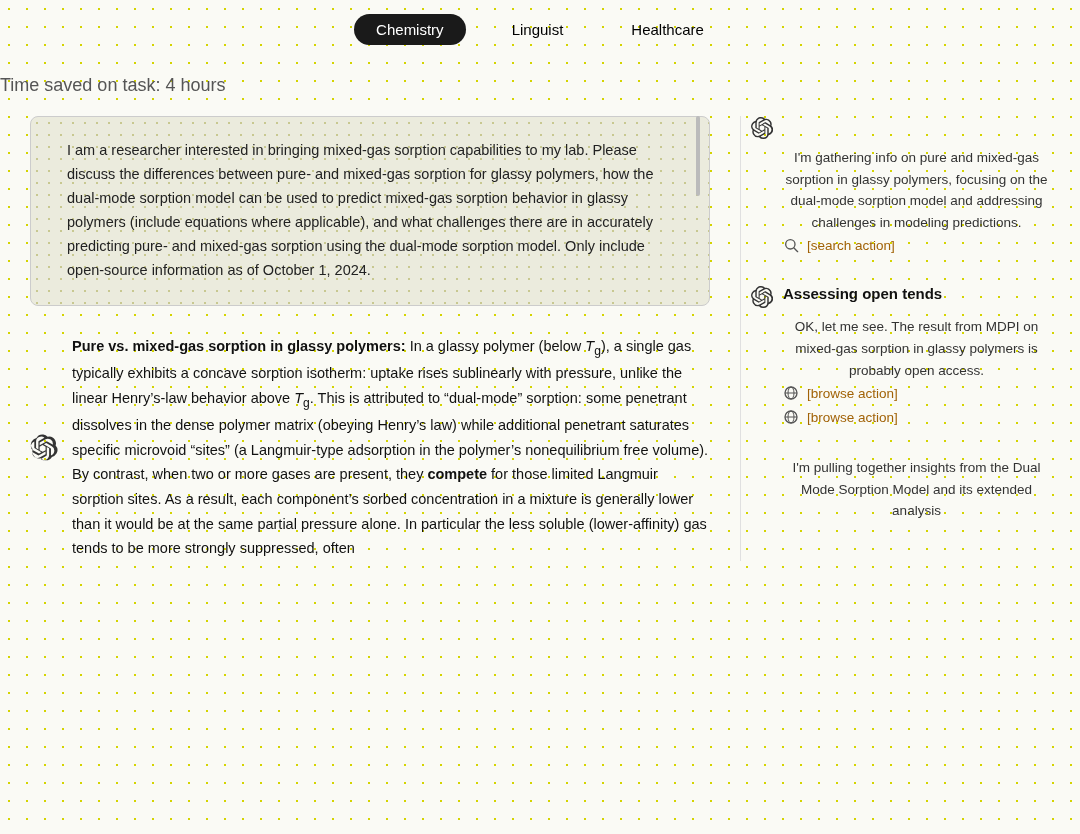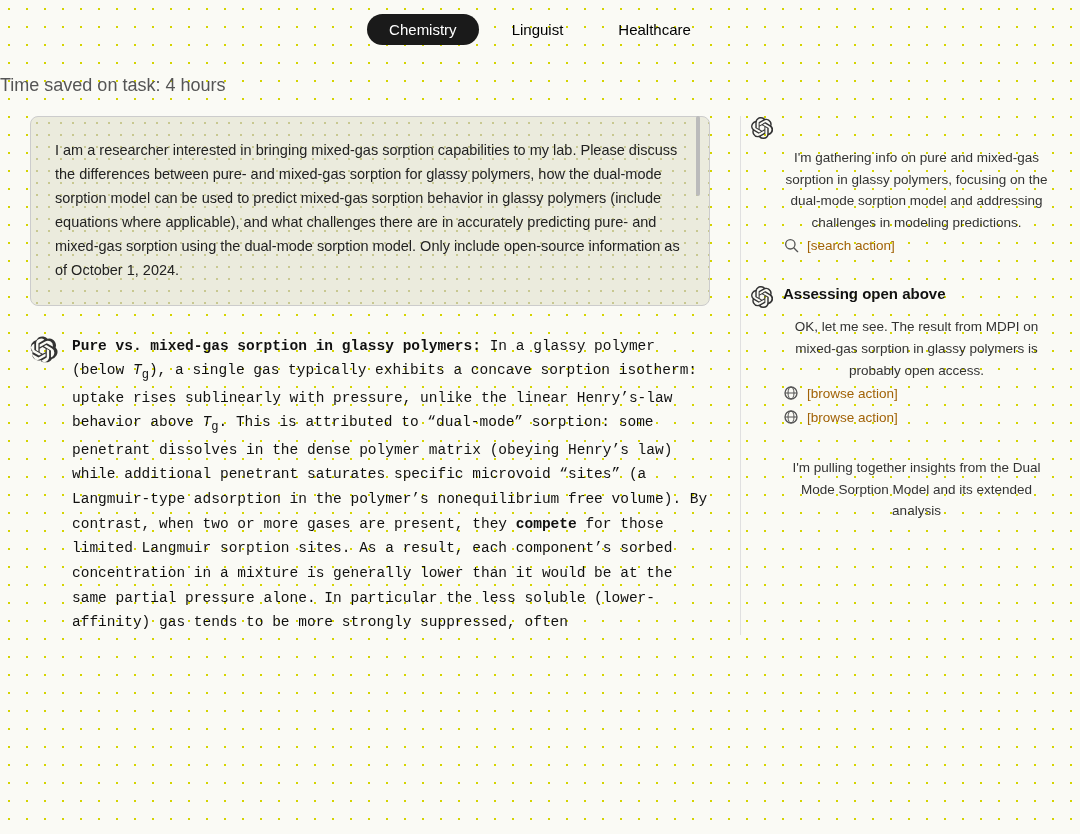--- a/index.html
+++ b/index.html
@@ -11,21 +11,21 @@
       min-height: 834px;
       width: 1080px;
       overflow-x: hidden;
     }
 
     
     .tab-bar {
       display: flex;
       justify-content: center;
       align-items: flex-end;
-      gap: 11px;
+      gap: 24px;
       padding: 14px 0 12px 0;
     }
     .tab-btn {
       padding: 7px 22px;
       border-radius: 999px;
       border: none;
       cursor: pointer;
       font-size: 15px;
       font-weight: 500;
       background: transparent;
@@ -80,36 +80,35 @@
       height: 80px;
       background: #bbb;
       border-radius: 2px;
     }
 
     
     .prompt-box {
       background: #e8e8d8;
       border: 1.5px solid #ccc;
       border-radius: 8px;
-      padding: 22px 24px;
+      padding: 22px 36px;
       font-size: 14.5px;
       line-height: 1.65;
       color: #222;
       margin-bottom: 28px;
       background-color: #ebebdd;
       background-image: radial-gradient(circle, #c8c890 0.8px, transparent 0.8px);
       background-size: 12px 12px;
     }
 
     
     .chat-response {
       display: flex;
       gap: 14px;
-      align-items: flex-start;
-      font-family: Liberation Mono, monospace;
+      align-items: center;
     }
     .chat-icon {
       flex-shrink: 0;
       width: 28px;
       height: 28px;
       margin-top: 2px;
     }
     .chat-text {
       font-size: 14.5px;
       line-height: 1.7;
@@ -238,21 +237,21 @@
       </div>
     </div>
 
     <div class="sidebar-item">
       <div class="sidebar-item-header">
         <div class="sidebar-item-icon">
           <svg viewBox="0 0 24 24" width="22" height="22" fill="none" xmlns="http://www.w3.org/2000/svg">
             <path d="M22.282 9.821a5.987 5.987 0 0 0-.516-4.91 6.046 6.046 0 0 0-6.51-2.9A6.065 6.065 0 0 0 4.981 4.18a5.987 5.987 0 0 0-3.998 2.9 6.046 6.046 0 0 0 .743 7.097 5.98 5.98 0 0 0 .51 4.911 6.051 6.051 0 0 0 6.515 2.9A5.985 5.985 0 0 0 13.26 24a6.056 6.056 0 0 0 6.028-4.155 5.989 5.989 0 0 0 3.999-2.9 6.053 6.053 0 0 0-.744-7.124l-.261.001zM13.26 22.43a4.476 4.476 0 0 1-2.876-1.04l.141-.081 4.779-2.758a.795.795 0 0 0 .392-.681v-6.737l2.02 1.168a.071.071 0 0 1 .038.052v5.583a4.504 4.504 0 0 1-4.494 4.494zM3.6 18.304a4.47 4.47 0 0 1-.535-3.014l.142.085 4.783 2.759a.771.771 0 0 0 .78 0l5.843-3.369v2.332a.08.08 0 0 1-.033.062L9.74 19.95a4.5 4.5 0 0 1-6.14-1.646zM2.34 7.896a4.485 4.485 0 0 1 2.366-1.973V11.6a.766.766 0 0 0 .388.676l5.815 3.355-2.02 1.168a.076.076 0 0 1-.071 0l-4.83-2.786A4.504 4.504 0 0 1 2.34 7.872v.024zm16.597 3.855l-5.843-3.387 2.02-1.168a.076.076 0 0 1 .071 0l4.83 2.791a4.494 4.494 0 0 1-.676 8.105v-5.678a.79.79 0 0 0-.402-.663zm2.01-3.023l-.141-.085-4.774-2.782a.776.776 0 0 0-.785 0L9.409 9.23V6.897a.08.08 0 0 1 .032-.062l4.83-2.787a4.496 4.496 0 0 1 6.664 4.66l.002.023zm-12.64 4.135l-2.02-1.164a.08.08 0 0 1-.038-.057V6.075a4.496 4.496 0 0 1 7.375-3.453l-.142.08-4.778 2.758a.795.795 0 0 0-.393.681l-.004 6.74zm1.097-2.365l2.602-1.5 2.607 1.5v2.999l-2.597 1.5-2.607-1.5-.005-2.999z" fill="#333"></path>
           </svg>
         </div>
-        <span class="sidebar-item-title">Assessing open above</span>
+        <span class="sidebar-item-title">Assessing open tends</span>
       </div>
       <div class="sidebar-item-desc">OK, let me see. The result from MDPI on mixed-gas sorption in glassy polymers is probably open access.</div>
       <div class="sidebar-action">
         <svg class="sidebar-action-icon" viewBox="0 0 24 24" fill="none" xmlns="http://www.w3.org/2000/svg">
           <circle cx="12" cy="12" r="9" stroke="#555" stroke-width="2"></circle>
           <line x1="3" y1="12" x2="21" y2="12" stroke="#555" stroke-width="1.5"></line>
           <ellipse cx="12" cy="12" rx="4.5" ry="9" stroke="#555" stroke-width="1.5"></ellipse>
         </svg>
         <span>[browse action]</span>
       </div>

